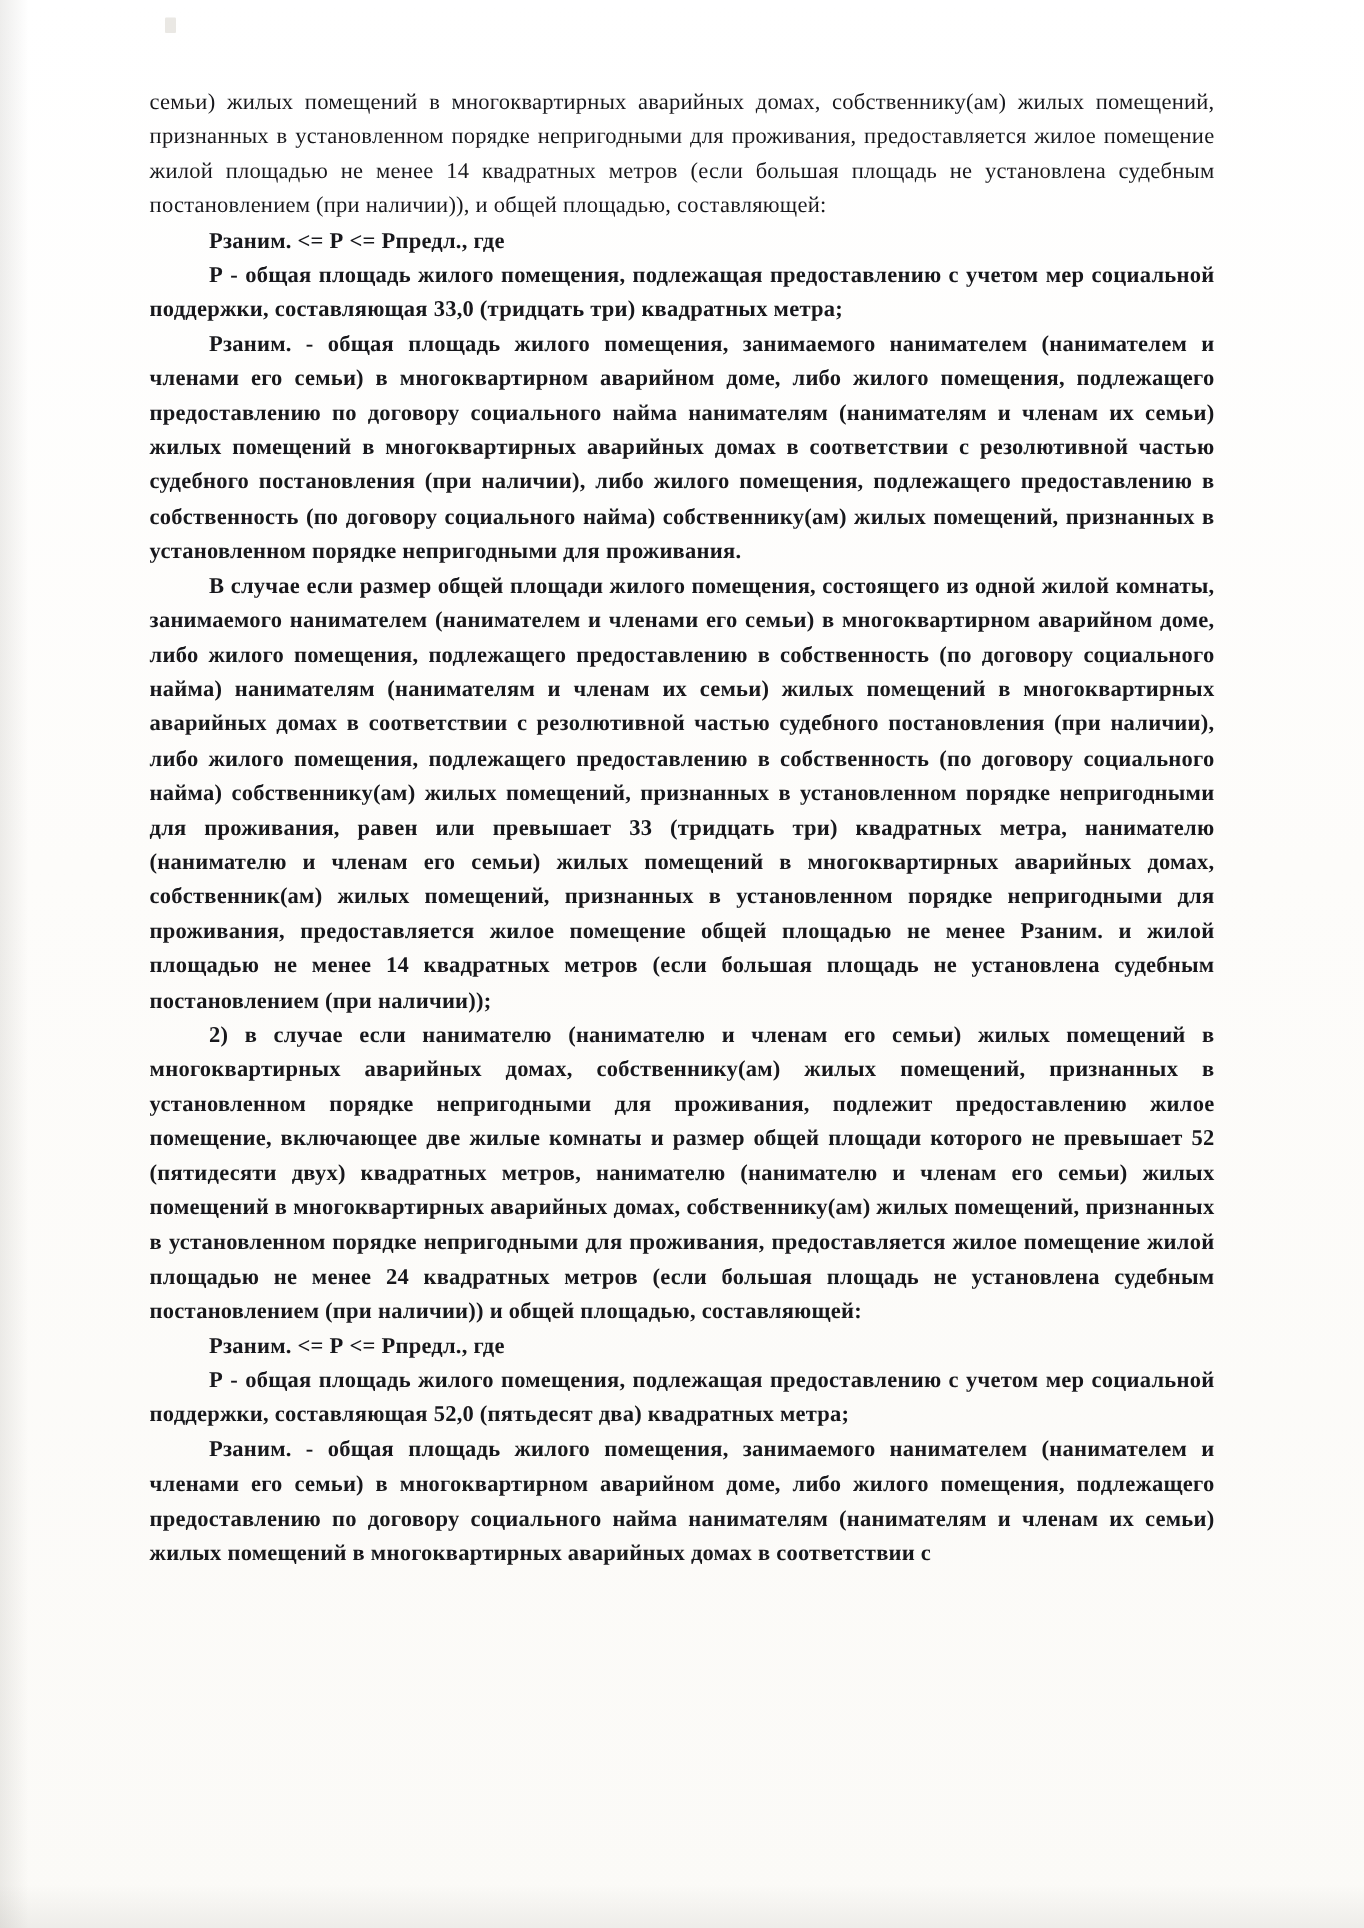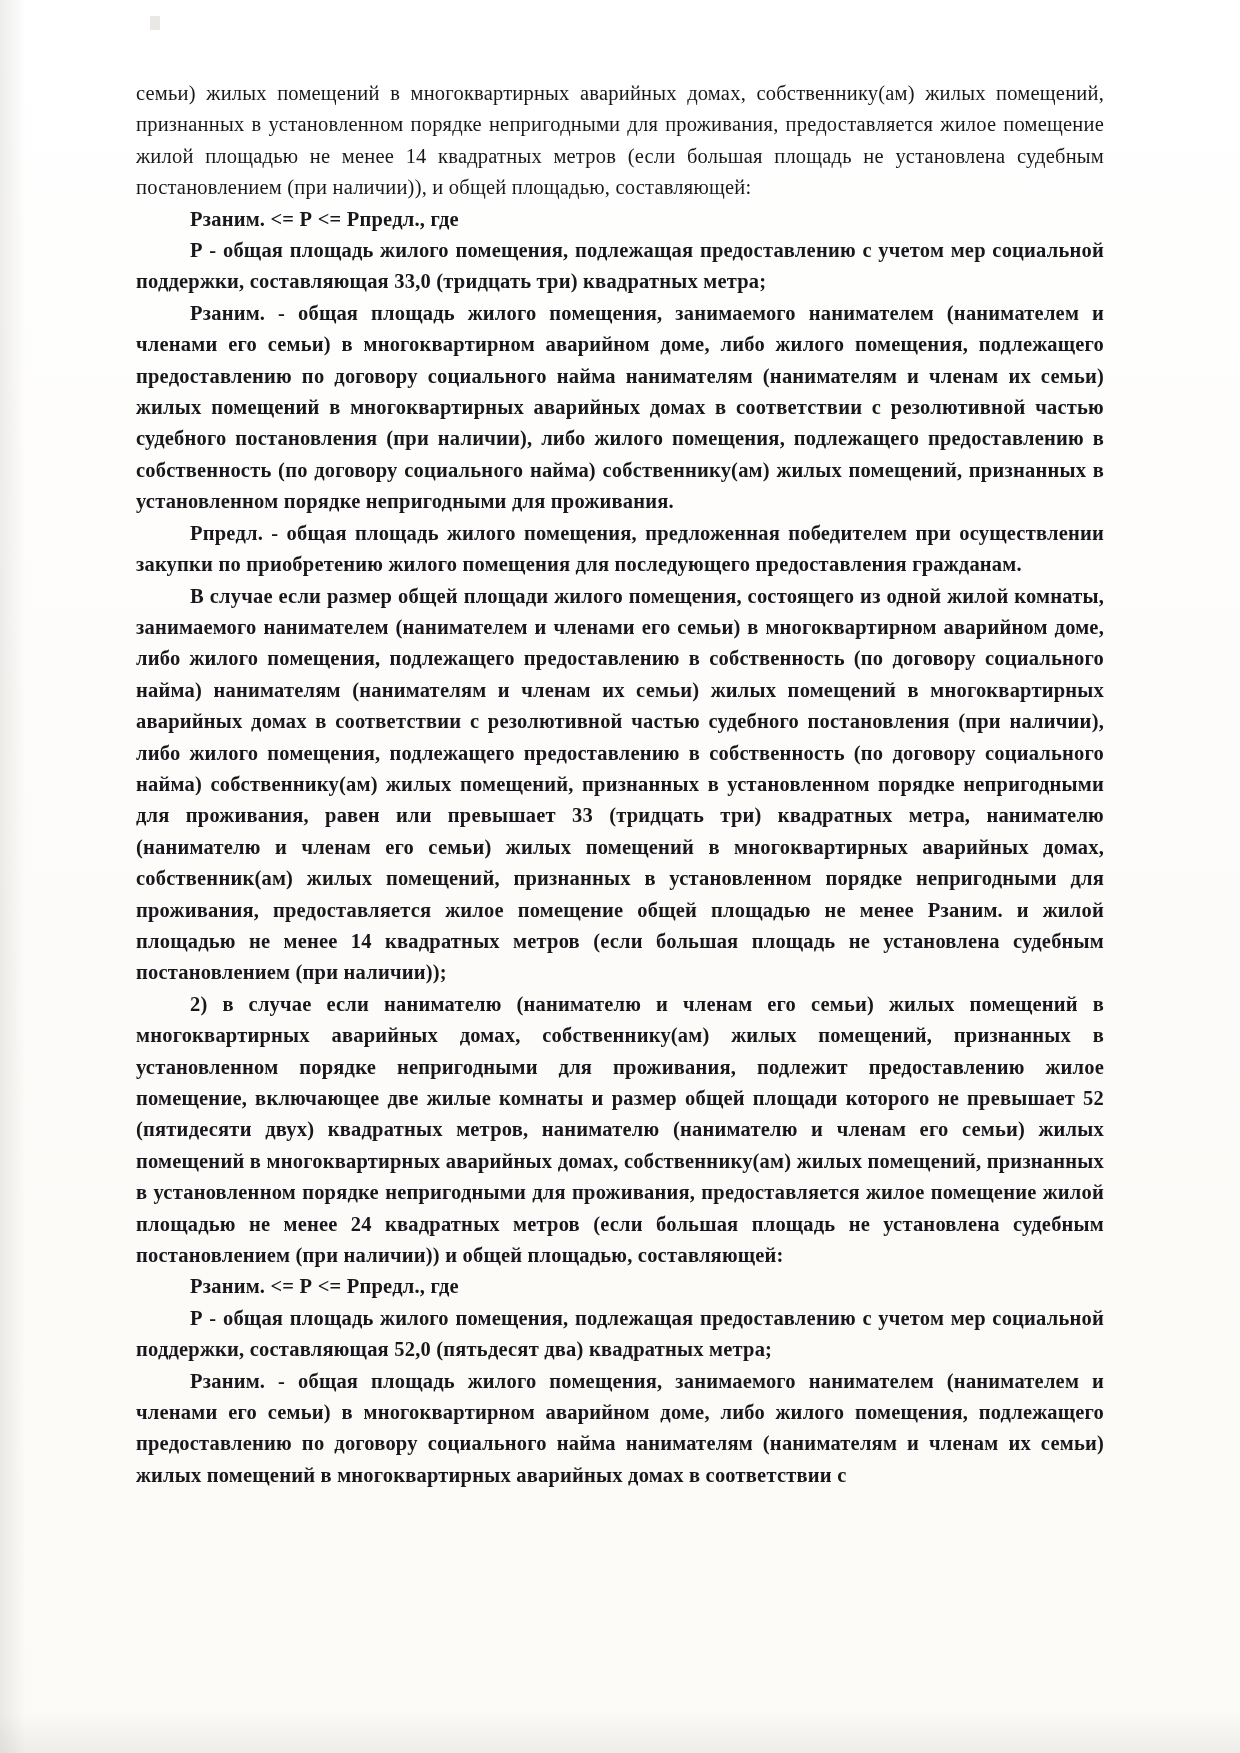--- a/index.html
+++ b/index.html
@@ -78,21 +78,20 @@
 
 <div class="page">
   <div class="scan-tint"></div>
   <div class="mark"></div>
 
   <div class="content">
     <p class="doc-text">семьи) жилых помещений в многоквартирных аварийных домах, собственнику(ам) жилых помещений, признанных в установленном порядке непригодными для проживания, предоставляется жилое помещение жилой площадью не менее 14 квадратных метров (если большая площадь не установлена судебным постановлением (при наличии)), и общей площадью, составляющей:</p>
     <p class="doc-text indent">Рзаним. &lt;= Р &lt;= Рпредл., где</p>
     <p class="doc-text indent">Р - общая площадь жилого помещения, подлежащая предоставлению с учетом мер социальной поддержки, составляющая 33,0 (тридцать три) квадратных метра;</p>
     <p class="doc-text indent">Рзаним. - общая площадь жилого помещения, занимаемого нанимателем (нанимателем и членами его семьи) в многоквартирном аварийном доме, либо жилого помещения, подлежащего предоставлению по договору социального найма нанимателям (нанимателям и членам их семьи) жилых помещений в многоквартирных аварийных домах в соответствии с резолютивной частью судебного постановления (при наличии), либо жилого помещения, подлежащего предоставлению в собственность (по договору социального найма) собственнику(ам) жилых помещений, признанных в установленном порядке непригодными для проживания.</p>
-    <p class="doc-text indent">Рпредл. - общая площадь жилого помещения, предложенная победителем при осуществлении закупки по приобретению жилого помещения для последующего предоставления гражданам.</p>
     <p class="doc-text indent">В случае если размер общей площади жилого помещения, состоящего из одной жилой комнаты, занимаемого нанимателем (нанимателем и членами его семьи) в многоквартирном аварийном доме, либо жилого помещения, подлежащего предоставлению в собственность (по договору социального найма) нанимателям (нанимателям и членам их семьи) жилых помещений в многоквартирных аварийных домах в соответствии с резолютивной частью судебного постановления (при наличии), либо жилого помещения, подлежащего предоставлению в собственность (по договору социального найма) собственнику(ам) жилых помещений, признанных в установленном порядке непригодными для проживания, равен или превышает 33 (тридцать три) квадратных метра, нанимателю (нанимателю и членам его семьи) жилых помещений в многоквартирных аварийных домах, собственник(ам) жилых помещений, признанных в установленном порядке непригодными для проживания, предоставляется жилое помещение общей площадью не менее Рзаним. и жилой площадью не менее 14 квадратных метров (если большая площадь не установлена судебным постановлением (при наличии));</p>
     <p class="doc-text indent">2) в случае если нанимателю (нанимателю и членам его семьи) жилых помещений в многоквартирных аварийных домах, собственнику(ам) жилых помещений, признанных в установленном порядке непригодными для проживания, подлежит предоставлению жилое помещение, включающее две жилые комнаты и размер общей площади которого не превышает 52 (пятидесяти двух) квадратных метров, нанимателю (нанимателю и членам его семьи) жилых помещений в многоквартирных аварийных домах, собственнику(ам) жилых помещений, признанных в установленном порядке непригодными для проживания, предоставляется жилое помещение жилой площадью не менее 24 квадратных метров (если большая площадь не установлена судебным постановлением (при наличии)) и общей площадью, составляющей:</p>
     <p class="doc-text indent">Рзаним. &lt;= Р &lt;= Рпредл., где</p>
     <p class="doc-text indent">Р - общая площадь жилого помещения, подлежащая предоставлению с учетом мер социальной поддержки, составляющая 52,0 (пятьдесят два) квадратных метра;</p>
     <p class="doc-text indent">Рзаним. - общая площадь жилого помещения, занимаемого нанимателем (нанимателем и членами его семьи) в многоквартирном аварийном доме, либо жилого помещения, подлежащего предоставлению по договору социального найма нанимателям (нанимателям и членам их семьи) жилых помещений в многоквартирных аварийных домах в соответствии с</p>
   </div>
 
   <div class="edge-shadow-left"></div>
   <div class="edge-shadow-bottom"></div>
 </div>

